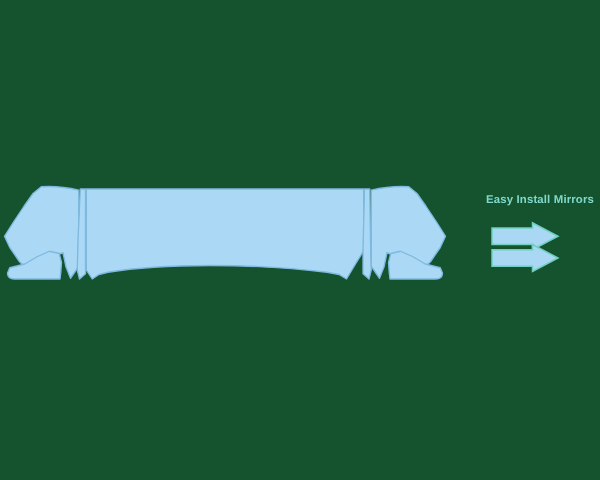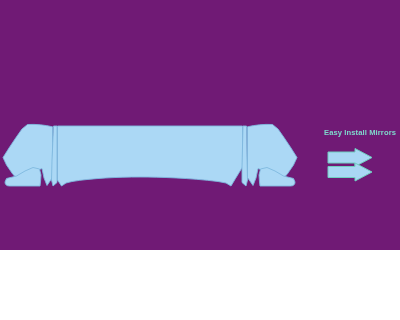--- a/index.html
+++ b/index.html
@@ -13,22 +13,22 @@
     height: 320px;
     font-family: "Liberation Sans", sans-serif;
     overflow: hidden;
     position: relative;
   }
   #canvas-root {
     position: absolute;
     left: 0;
     top: 0;
     width: 400px;
-    height: 250px;
-    background: #701a75;
+    height: 320px;
+    background: #14532d;
   }
   #pattern-svg {
     position: absolute;
     left: 0;
     top: 0;
     width: 400px;
     height: 320px;
     display: block;
   }
   .panel-shape {

